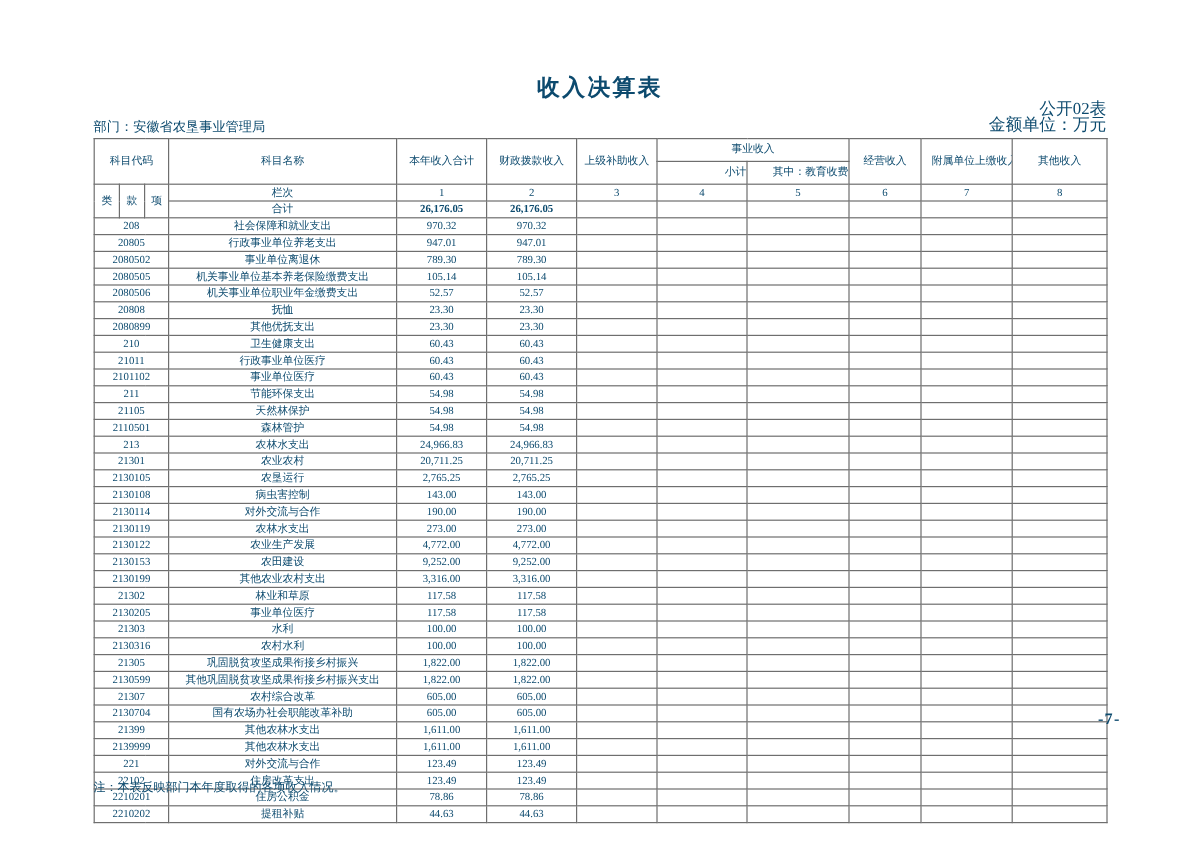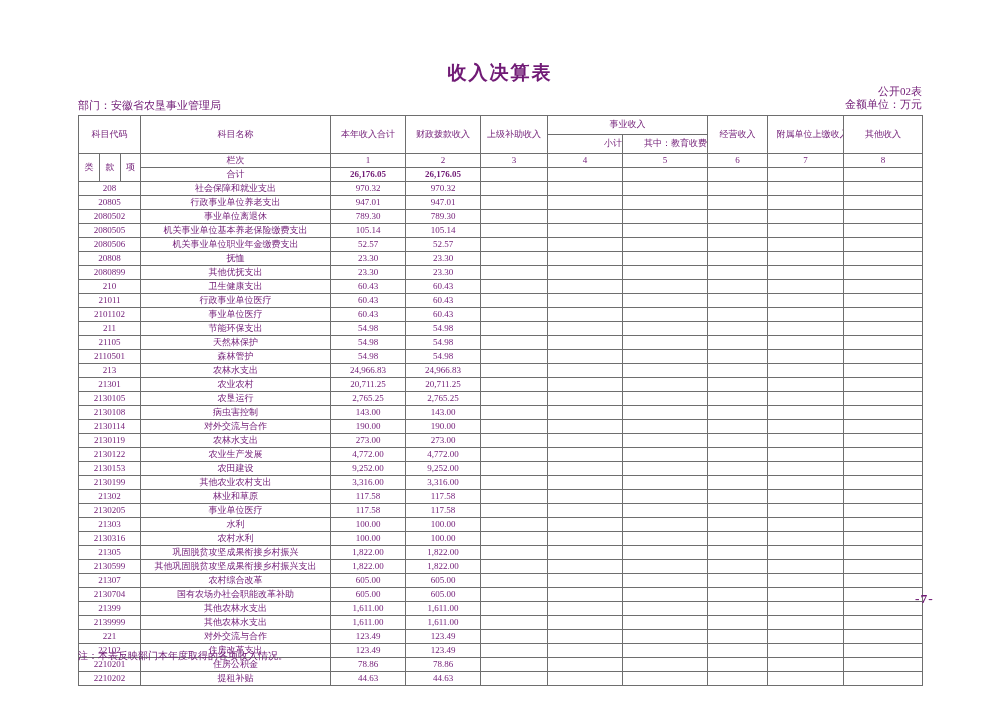--- a/index.html
+++ b/index.html
@@ -1,28 +1,28 @@
 <!DOCTYPE html>
 <html><head>
 <meta charset="utf-8">
 <style>
   html,body {margin:0; padding:0; background:#fff;}
   .page {
     position:relative; width:1000px; height:707px; background:#ffffff;
-    font-family:"Liberation Serif","DejaVu Serif",serif; color:#701a75;
+    font-family:"Liberation Serif","DejaVu Serif",serif; color:#0c4a6e;
     overflow:hidden;
   }
   .title {
     position:absolute; top:60px; left:0; width:100%; margin:0;
     text-align:center; font-size:19px; letter-spacing:2px;
     font-family:"DejaVu Sans","Liberation Sans",sans-serif; font-weight:bold;
   }
   .meta-right {
     position:absolute; top:85px; right:78px; text-align:right;
-    font-size:11px; line-height:13px;
+    font-size:14px; line-height:13px;
   }
   .dept {
     position:absolute; top:98px; left:78px; font-size:11px;
   }
   table.income-table {
     position:absolute; top:115px; left:78px; width:844px;
     border-collapse:collapse; table-layout:fixed;
   }
   table.income-table td {
     border:1px solid #6e6e6e; font-size:9px; text-align:center;

